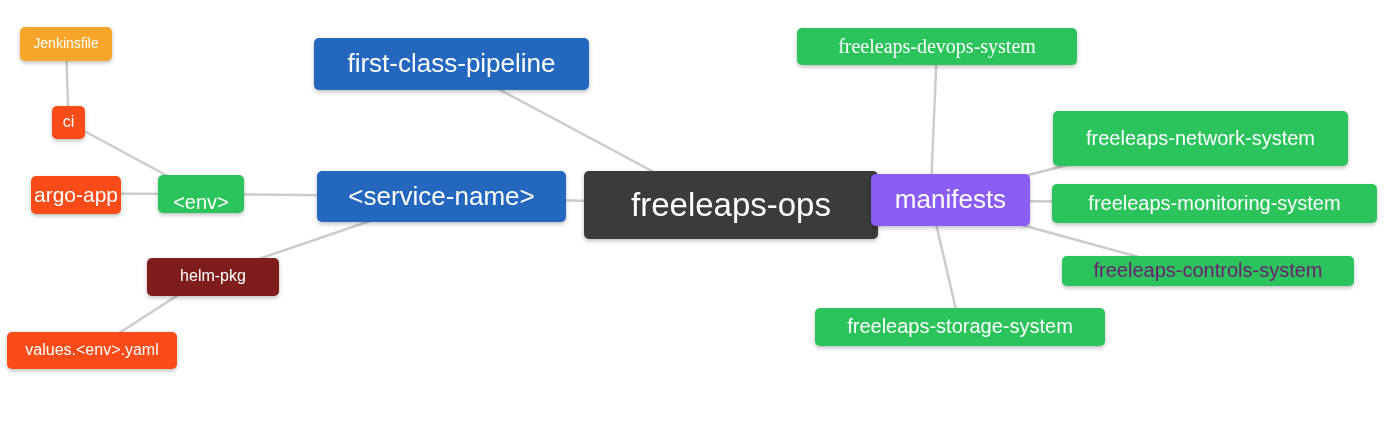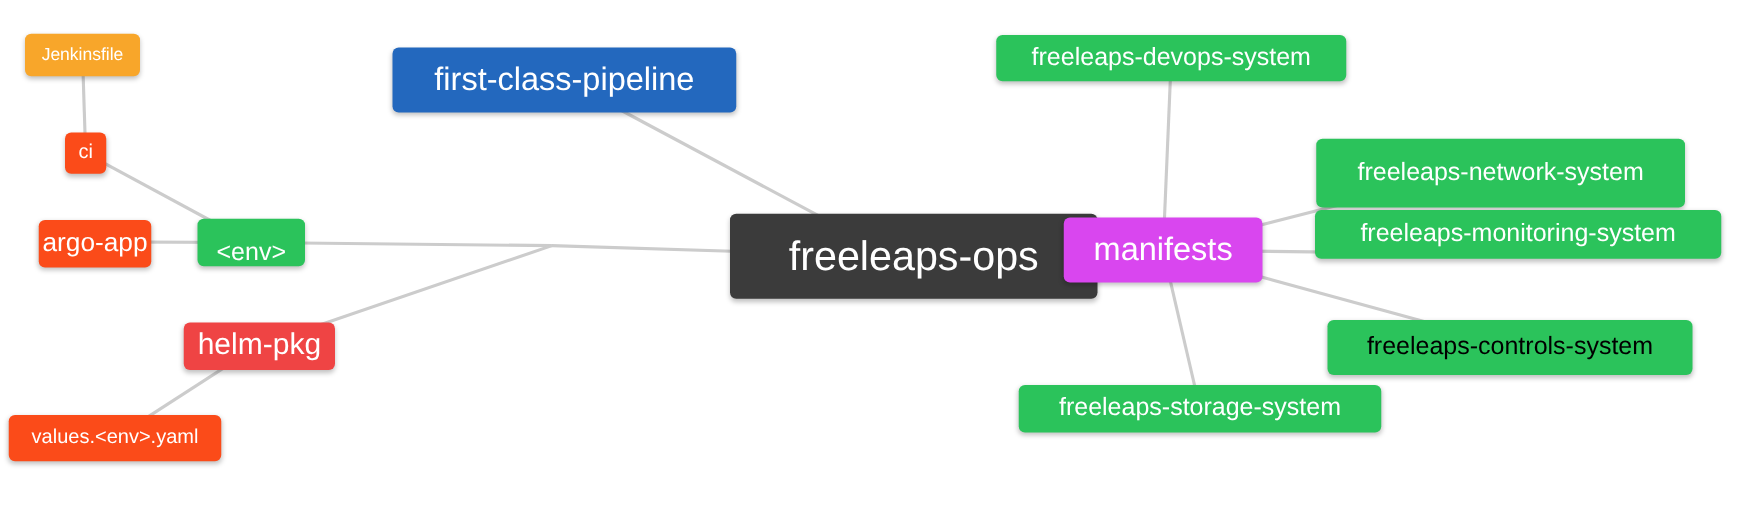--- a/index.html
+++ b/index.html
@@ -68,43 +68,46 @@
     </div>
     <div class="node" style="left: 52px; top: 106px; width: 33px; height: 33px; font-size: 16px; background: rgb(251, 75, 25); color: rgb(255, 255, 255);">
       <span>ci</span>
     </div>
     <div class="node" style="left: 31px; top: 176px; width: 90px; height: 38px; font-size: 21px; background: rgb(251, 75, 25); color: rgb(255, 255, 255);">
       <span>argo-app</span>
     </div>
     <div class="node" style="left: 158px; top: 175px; width: 86px; height: 38px; font-size: 20px; background: rgb(43, 195, 91); color: rgb(255, 255, 255); align-items: flex-end;">
       <span>&lt;env&gt;</span>
     </div>
-    <div class="node" style="left: 147px; top: 258px; width: 121px; height: 38px; font-size: 24px; background: #ef4444; color: rgb(255, 255, 255);">
+    <div class="node" style="left: 147px; top: 258px; width: 132px; height: 38px; font-size: 16px; background: #7f1d1d; color: rgb(255, 255, 255);">
       <span>helm-pkg</span>
     </div>
     <div class="node" style="left: 314px; top: 38px; width: 275px; height: 52px; font-size: 26px; background: rgb(35, 104, 190); color: rgb(255, 255, 255);">
       <span>first-class-pipeline</span>
     </div>
     <div class="node" style="left: 7px; top: 332px; width: 170px; height: 37px; font-size: 16px; background: rgb(251, 75, 25); color: rgb(255, 255, 255);">
       <span>values.&lt;env&gt;.yaml</span>
     </div>
+    <div class="node" style="left: 317px; top: 171px; width: 249px; height: 51px; font-size: 26px; background: rgb(35, 104, 190); color: rgb(255, 255, 255);">
+      <span>&lt;service-name&gt;</span>
+    </div>
     <div class="node" style="left: 584px; top: 171px; width: 294px; height: 68px; font-size: 33px; background: rgb(59, 59, 59); color: rgb(255, 255, 255);">
       <span>freeleaps-ops</span>
     </div>
-    <div class="node" style="left: 851px; top: 174px; width: 159px; height: 52px; font-size: 26px; background: #d946ef; color: rgb(255, 255, 255);">
+    <div class="node" style="left: 871px; top: 174px; width: 159px; height: 52px; font-size: 26px; background: #8b5cf6; color: rgb(255, 255, 255);">
       <span>manifests</span>
     </div>
-    <div class="node" style="left: 797px; top: 28px; width: 280px; height: 37px; font-size: 20px; background: rgb(43, 195, 91); color: rgb(255, 255, 255);">
+    <div class="node" style="left: 797px; top: 28px; width: 280px; height: 37px; font-size: 20px; background: rgb(43, 195, 91); color: rgb(255, 255, 255); font-family: Liberation Serif, serif;">
       <span>freeleaps-devops-system</span>
     </div>
     <div class="node" style="left: 1053px; top: 111px; width: 295px; height: 55px; font-size: 20px; background: rgb(43, 195, 91); color: rgb(255, 255, 255);">
       <span>freeleaps-network-system</span>
     </div>
-    <div class="node" style="left: 1052px; top: 168px; width: 325px; height: 39px; font-size: 20px; background: rgb(43, 195, 91); color: rgb(255, 255, 255);">
+    <div class="node" style="left: 1052px; top: 184px; width: 325px; height: 39px; font-size: 20px; background: rgb(43, 195, 91); color: rgb(255, 255, 255);">
       <span>freeleaps-monitoring-system</span>
     </div>
-    <div class="node" style="left: 1062px; top: 256px; width: 292px; height: 44px; font-size: 20px; background: rgb(43, 195, 91); color: #000000;">
+    <div class="node" style="left: 1062px; top: 256px; width: 292px; height: 30px; font-size: 20px; background: rgb(43, 195, 91); color: #701a75;">
       <span>freeleaps-controls-system</span>
     </div>
     <div class="node" style="left: 815px; top: 308px; width: 290px; height: 38px; font-size: 20px; background: rgb(43, 195, 91); color: rgb(255, 255, 255);">
       <span>freeleaps-storage-system</span>
     </div>
   </div>
 
 </body></html>

